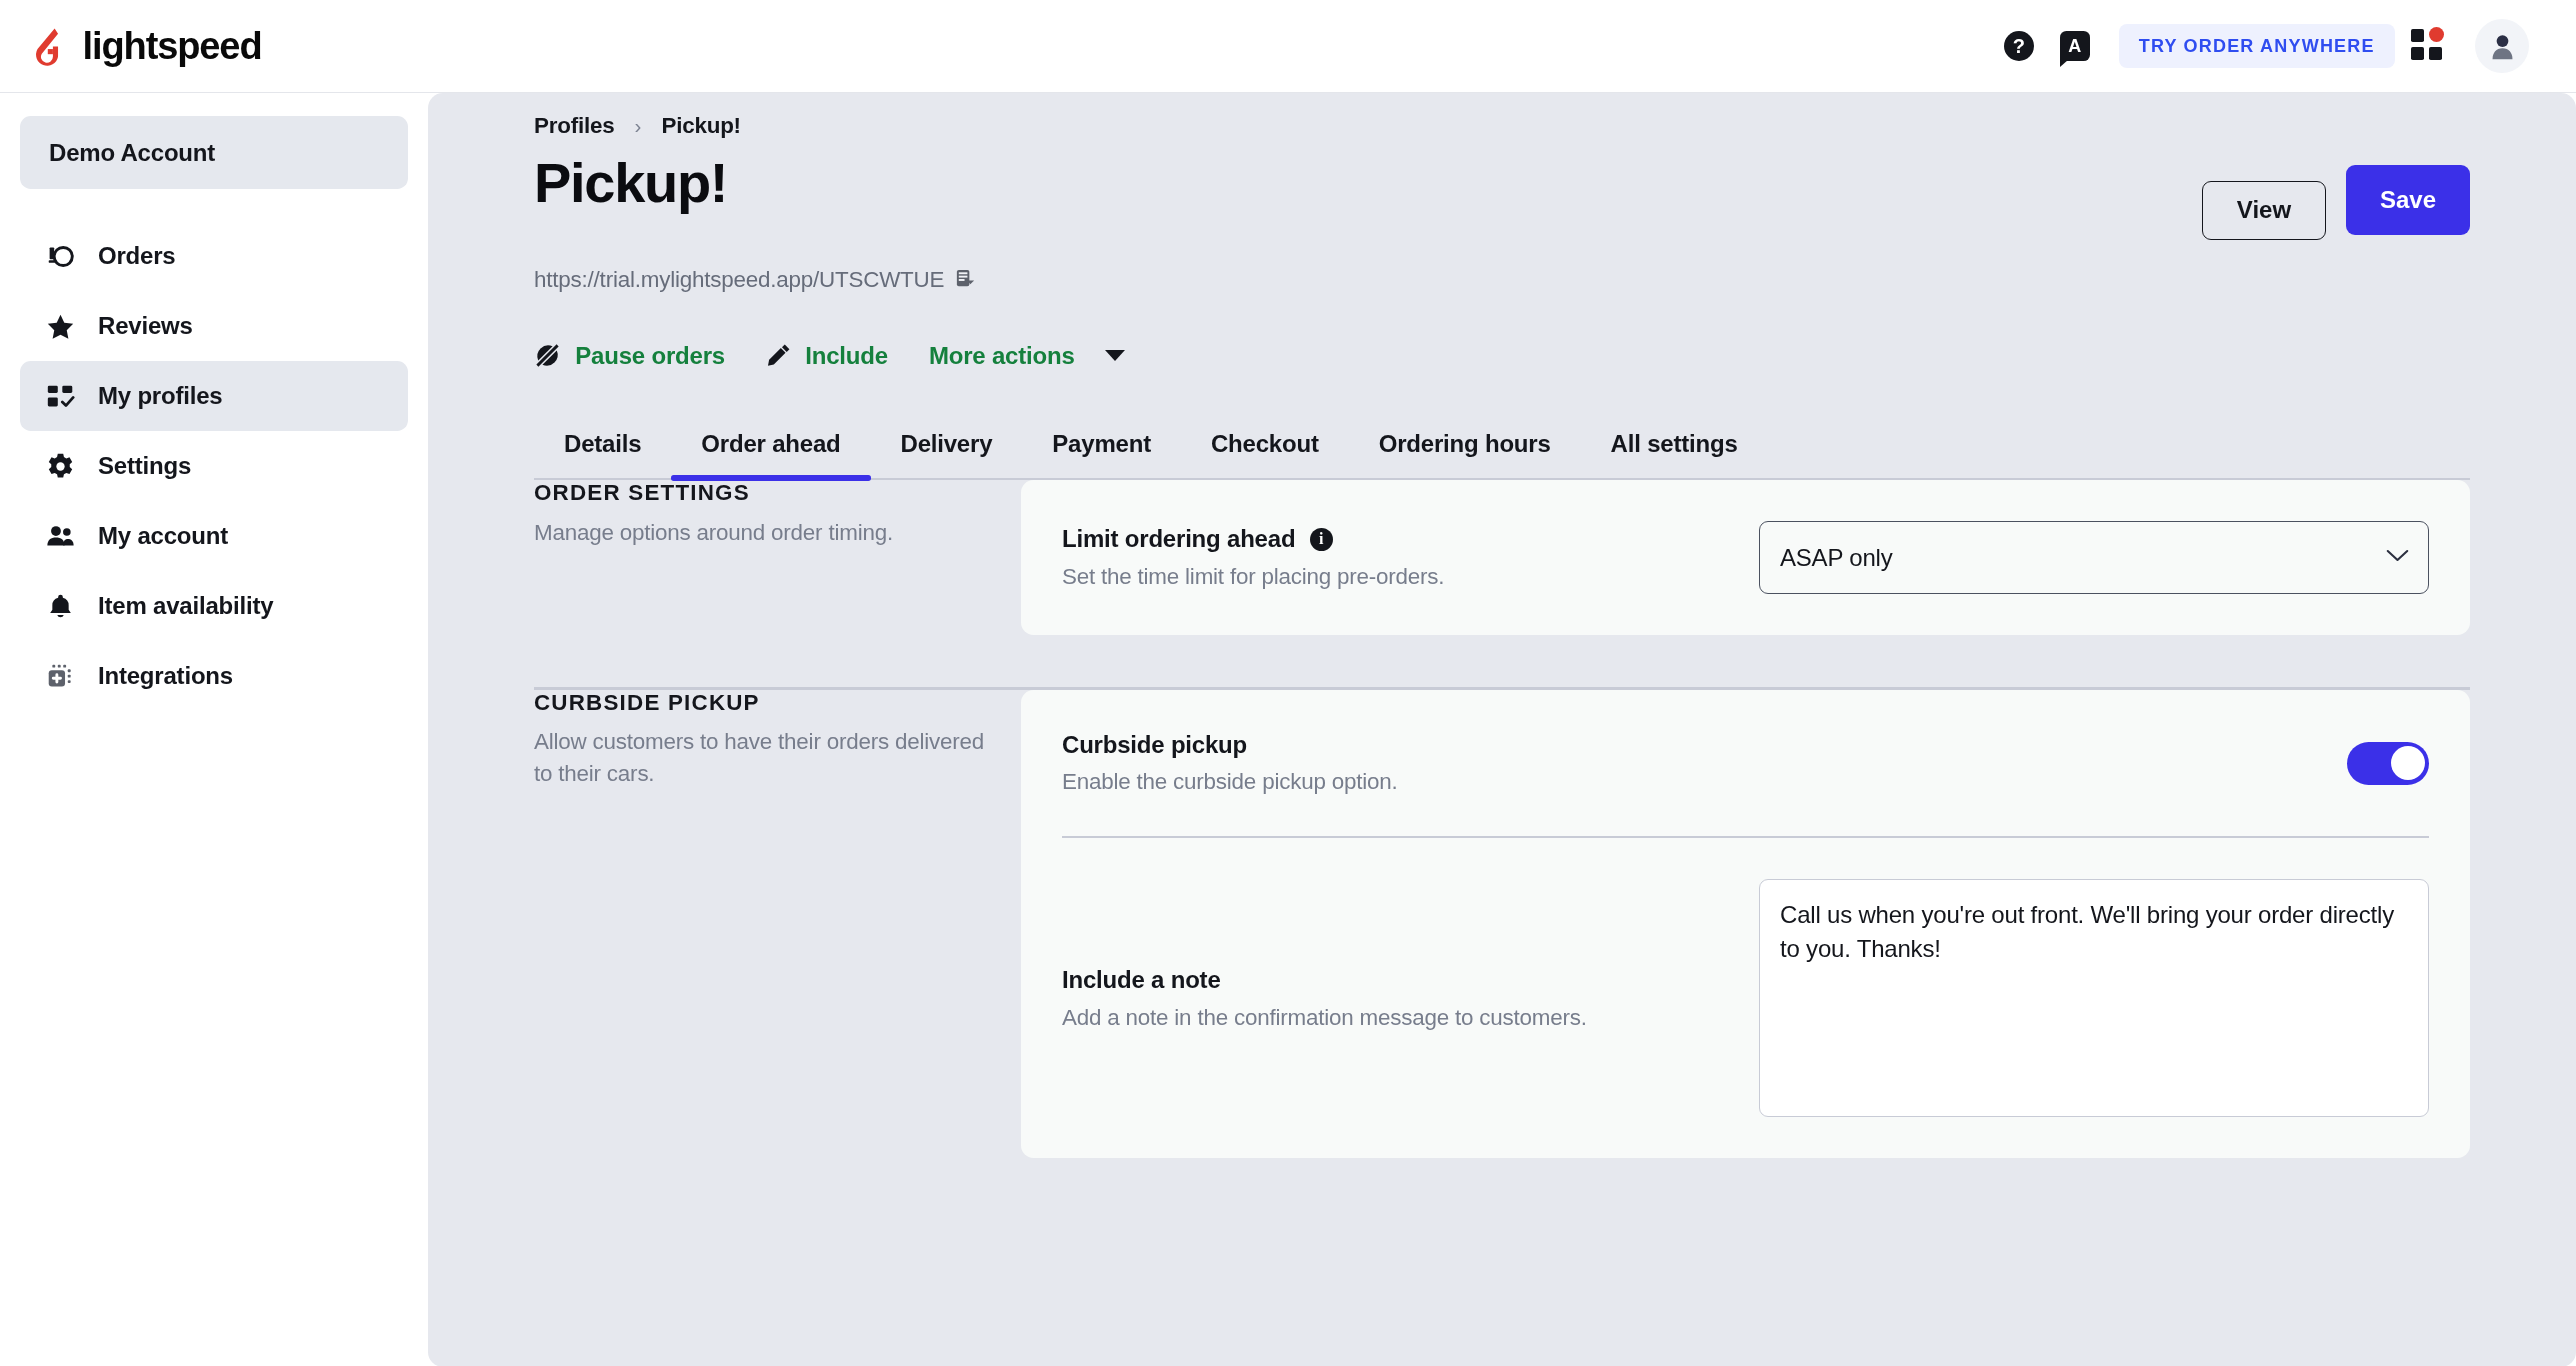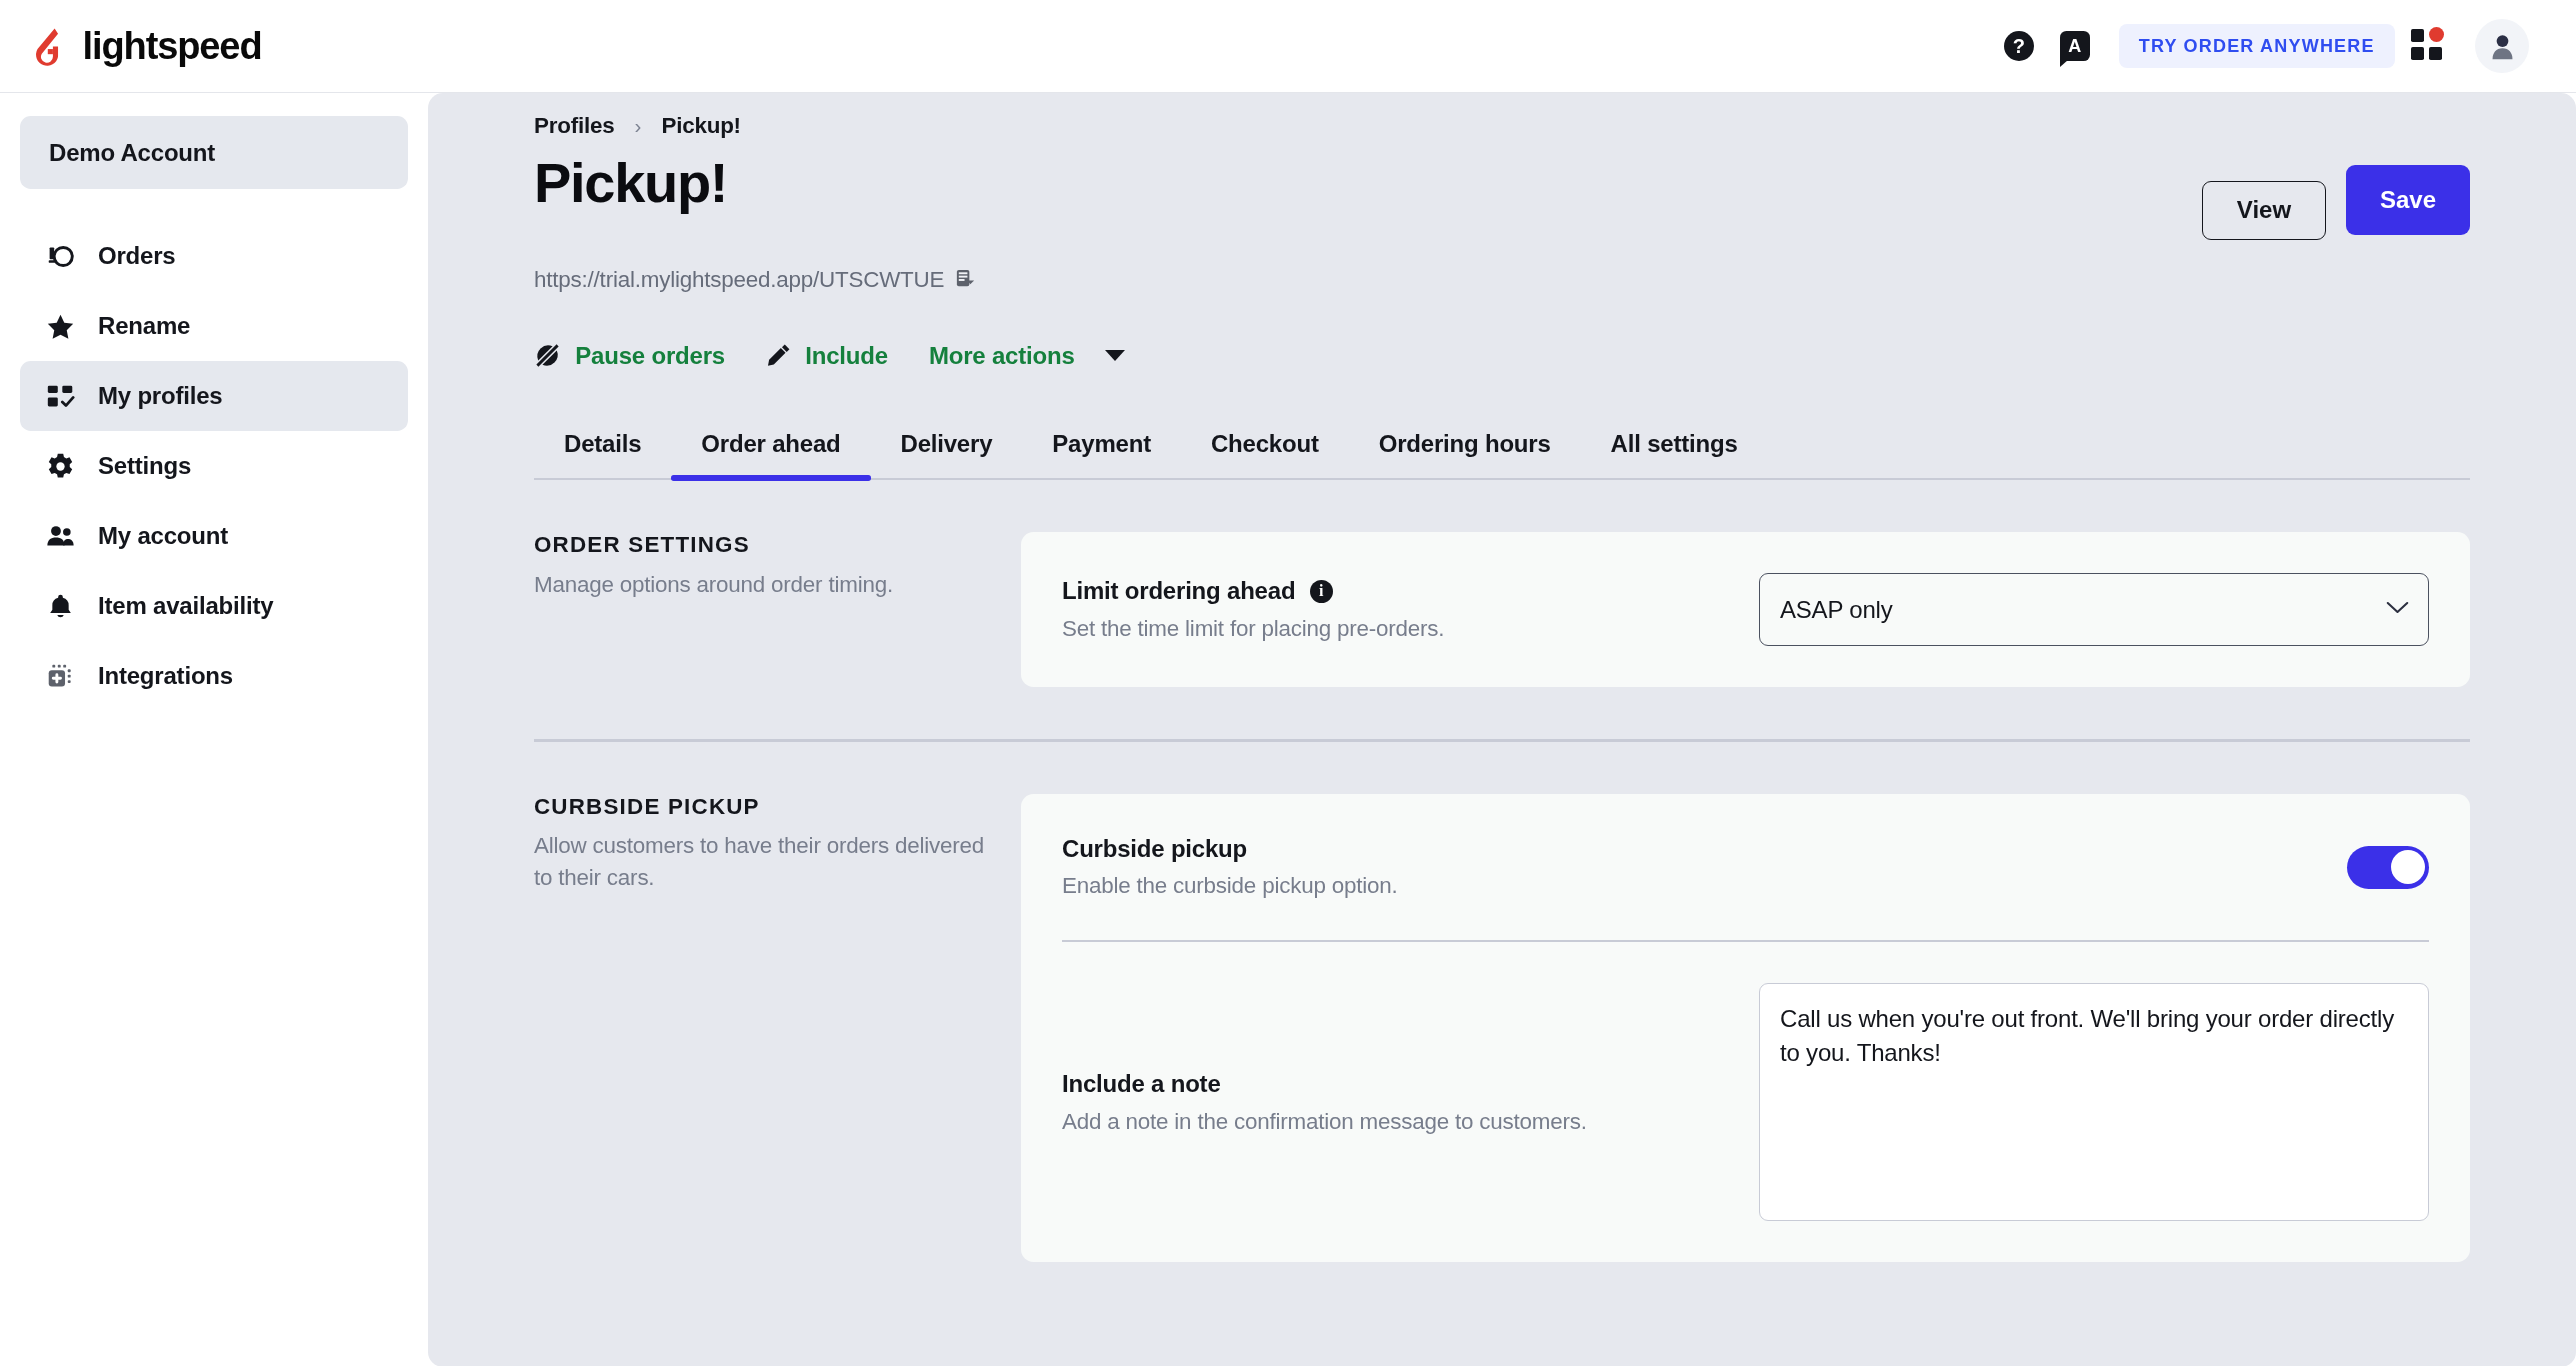--- a/index.html
+++ b/index.html
@@ -292,21 +292,20 @@
     position: absolute;
     left: 0; right: 0; bottom: -2.7px;
     height: 5.4px;
     background: #3b30e8;
     border-radius: 2.7px;
   }
 
   
   .section {
     display: flex;
-    margin-top: 52px;
   }
   .sec-left { width: 487px; flex: none; padding-right: 36px; }
   .sec-kicker {
     font-size: 22.4px;
     font-weight: 700;
     letter-spacing: 1.2px;
     color: #14161c;
     text-transform: uppercase;
   }
   .sec-desc {
@@ -479,21 +478,21 @@
       </span>
       <span class="nav-label">Orders</span>
     </div>
 
     <div class="nav-item">
       <span class="nav-ico">
         <svg width="29" height="29" viewBox="0 0 32 32">
           <path d="M16 3 L20.2 11.8 L30 13.1 L22.9 20 L24.7 29.6 L16 25 L7.3 29.6 L9.1 20 L2 13.1 L11.8 11.8 Z" fill="#14161c"></path>
         </svg>
       </span>
-      <span class="nav-label">Rename</span>
+      <span class="nav-label">Reviews</span>
     </div>
 
     <div class="nav-item active">
       <span class="nav-ico">
         <svg width="29" height="29" viewBox="0 0 32 32">
           <rect x="2" y="4" width="11" height="8" rx="1.5" fill="#14161c"></rect>
           <rect x="18" y="4" width="11" height="8" rx="1.5" fill="#14161c"></rect>
           <rect x="2" y="17" width="11" height="10" rx="1.5" fill="#14161c"></rect>
           <path d="M18 22 l4 4 l8 -9" fill="none" stroke="#14161c" stroke-width="3" stroke-linecap="round" stroke-linejoin="round"></path>
         </svg>

